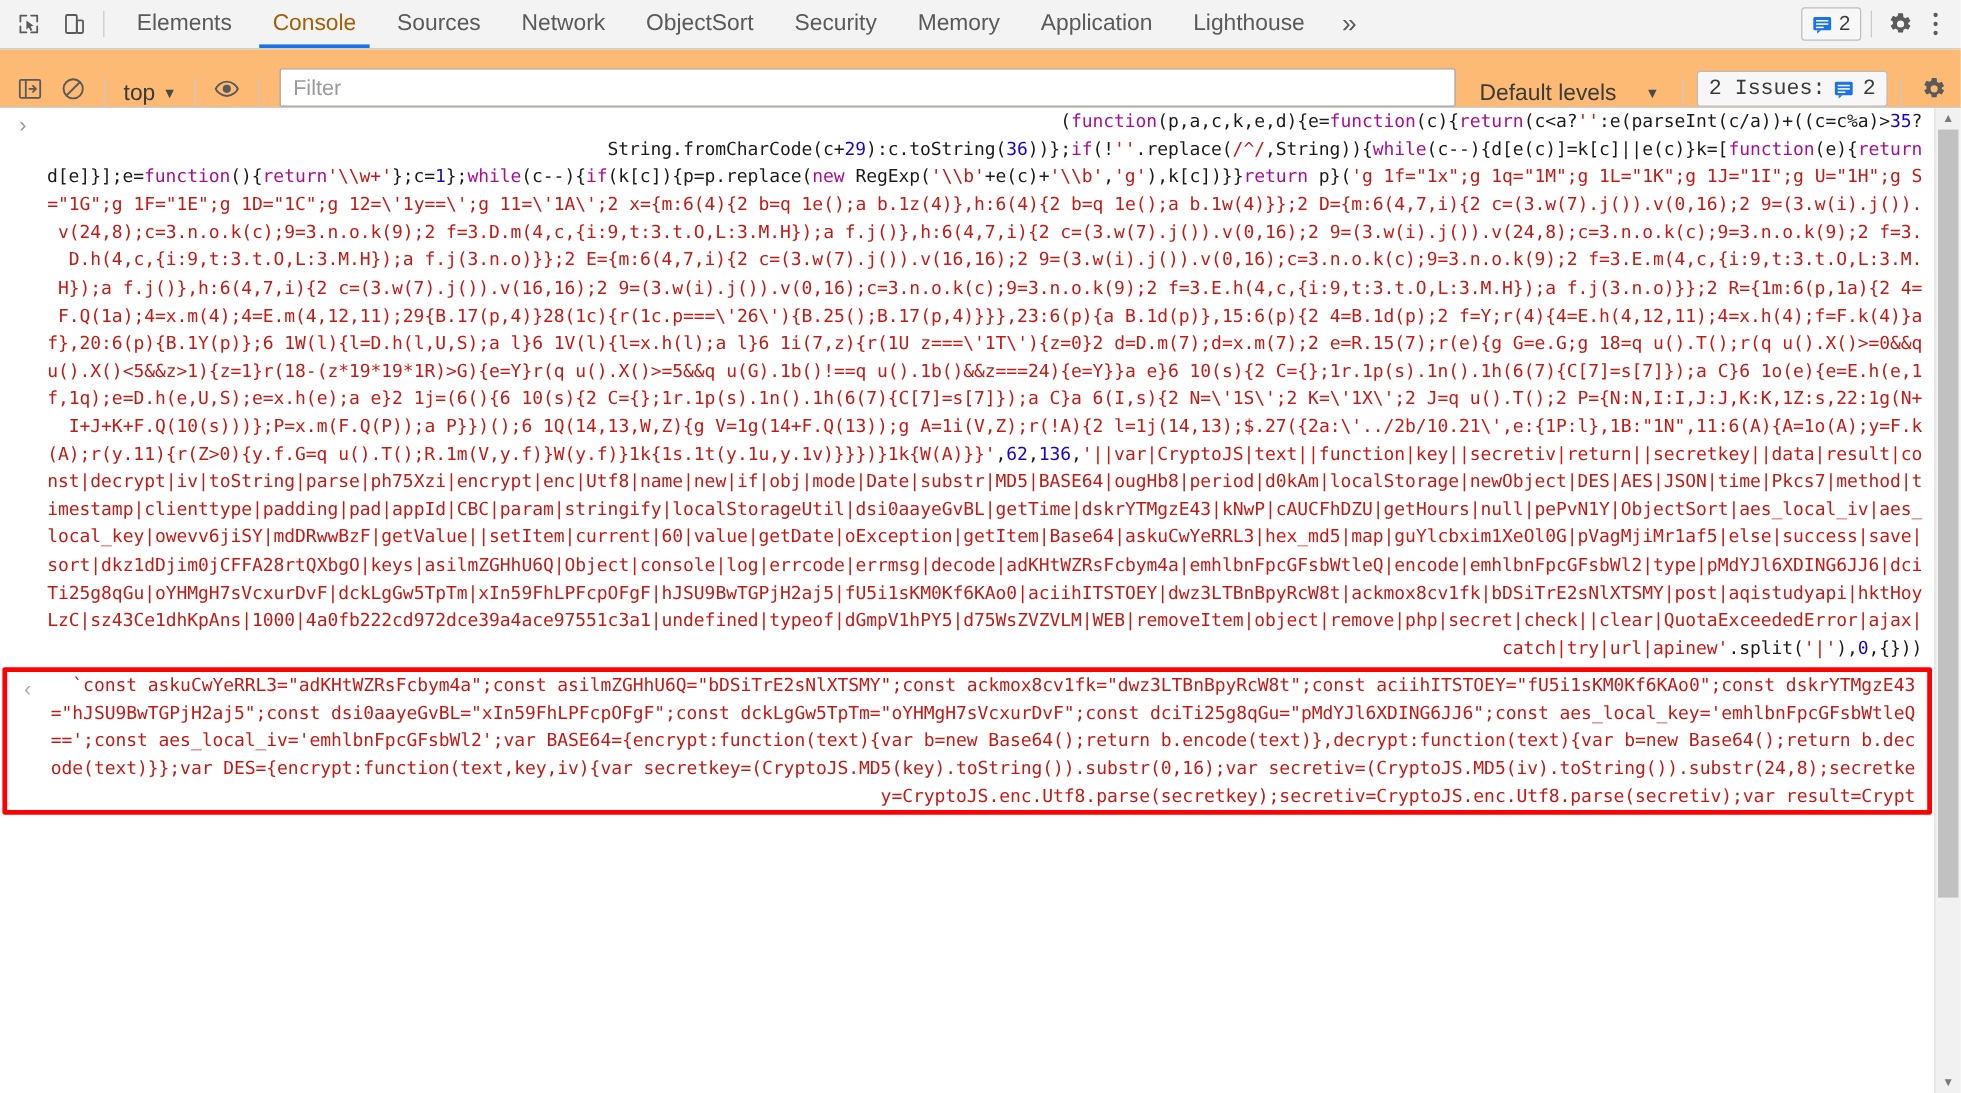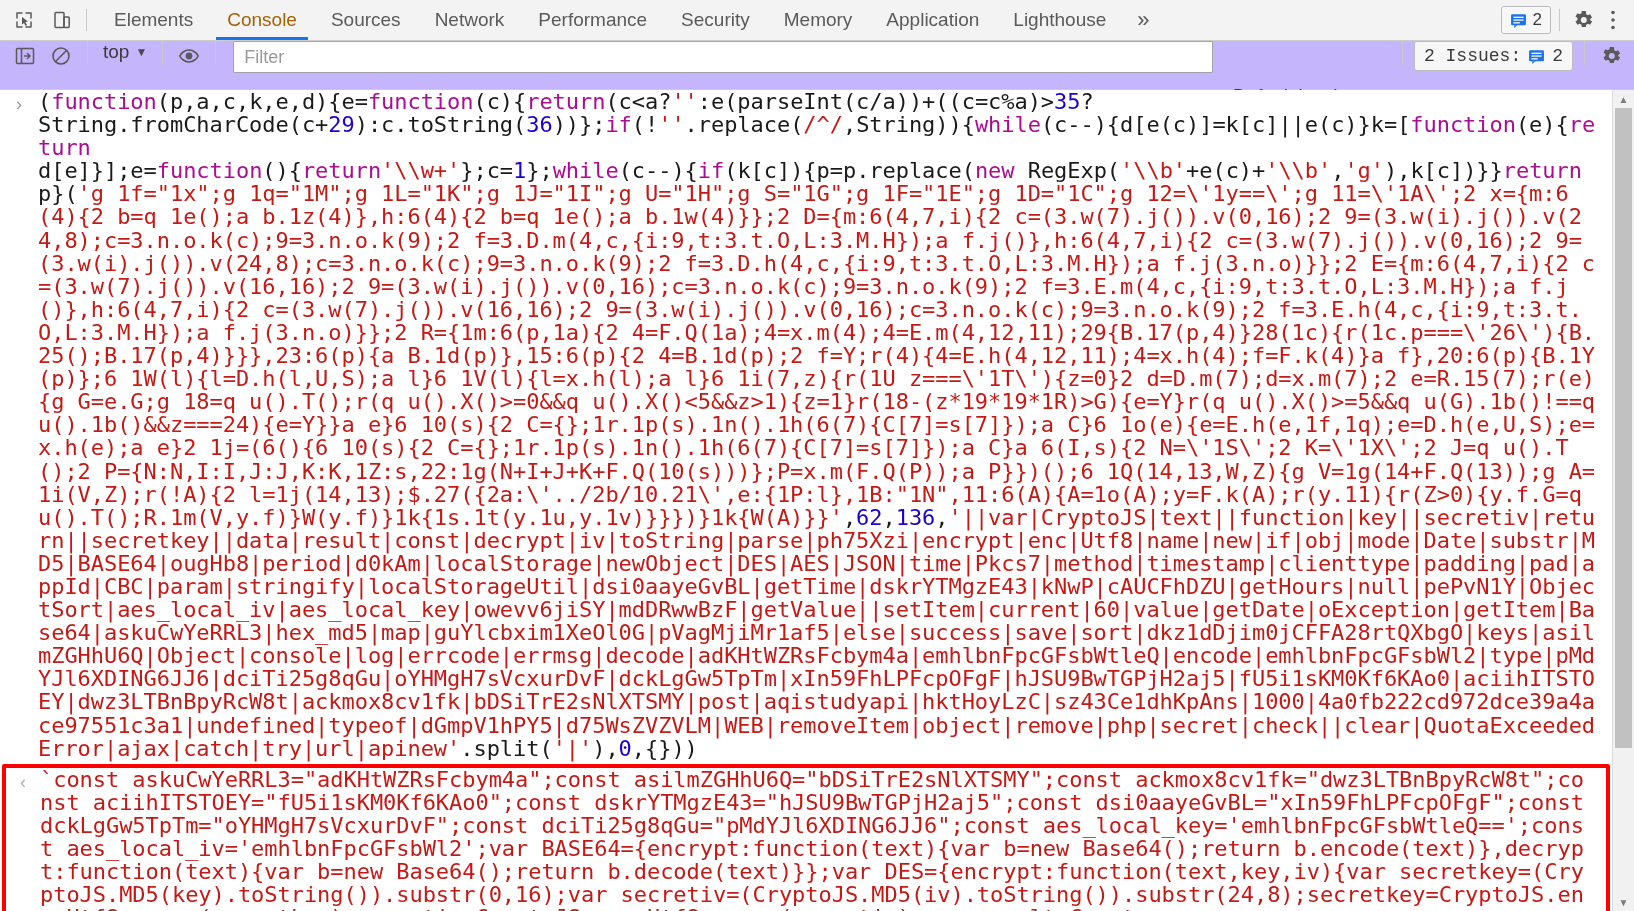--- a/index.html
+++ b/index.html
@@ -127,22 +127,22 @@
     color: #5a5a5a;
     font-size: 22px;
     letter-spacing: 0;
   }
 
   
   .filterbar {
     height: 48px;
     min-height: 48px;
     display: flex;
-    align-items: flex-start;
-    background: #c4b5fd;
+    align-items: flex-end;
+    background: #fdba74;
     border-bottom: 1px solid #cdcdcd;
     padding: 0 8px 0 10px;
     gap: 6px;
   }
   .fb-icon {
     width: 30px;
     height: 30px;
     display: flex;
     align-items: center;
     justify-content: center;
@@ -229,26 +229,27 @@
     color: #9a9a9a;
     font-size: 18px;
     user-select: none;
   }
   .entry-body {
     flex: 1;
     padding-right: 10px;
   }
   .code {
     font-family: "DejaVu Sans Mono", "Liberation Mono", monospace;
-    font-size: 22px;
+    font-size: 15px;
     line-height: 23.1px;
     white-space: pre-wrap;
     word-break: break-all;
     overflow-wrap: anywhere;
     letter-spacing: -0.05px;
+    text-align: right;
   }
   .c-red    { color: #c41a16; }
   .c-dark   { color: #1a1a1a; }
   .c-blue   { color: #1c00cf; }
   .c-purple { color: #aa0d91; }
 
   
   .entry.result {
     border: 4px solid #ff0000;
     margin: 4px 2px 0 2px;
@@ -328,21 +329,21 @@
       <div class="tab active">
           <span>Console</span>
         </div>
       <div class="tab">
           <span>Sources</span>
         </div>
       <div class="tab">
           <span>Network</span>
         </div>
       <div class="tab">
-          <span>Performance</span>
+          <span>ObjectSort</span>
         </div>
       <div class="tab">
           <span>Security</span>
         </div>
       <div class="tab">
           <span>Memory</span>
         </div>
       <div class="tab">
           <span>Application</span>
         </div>

